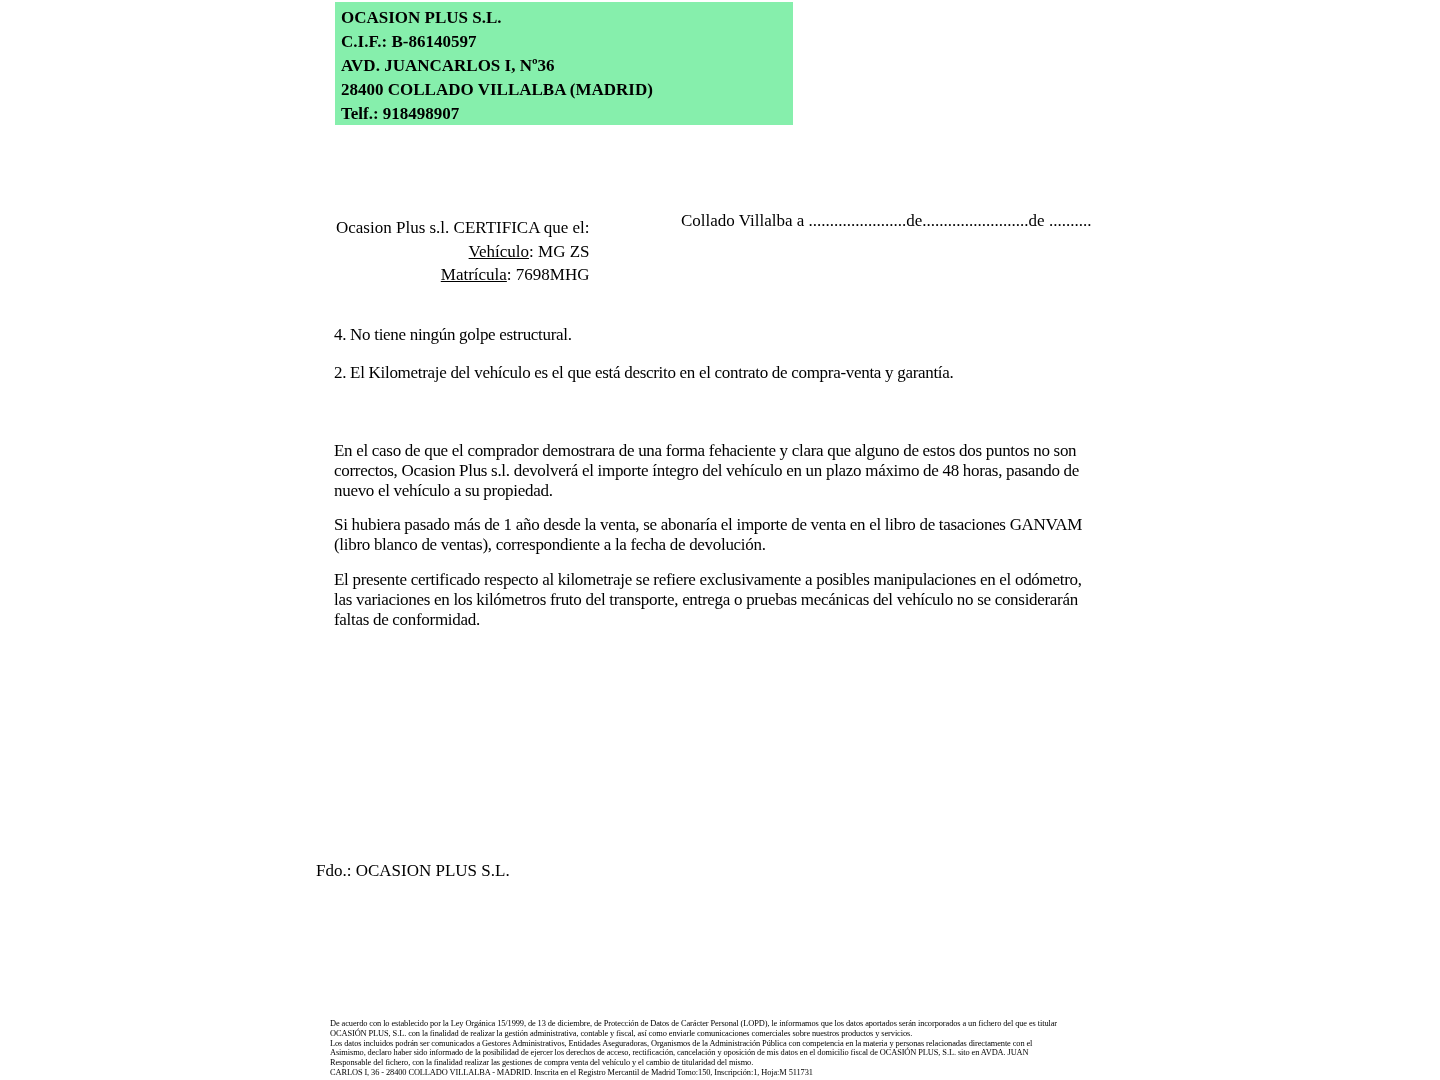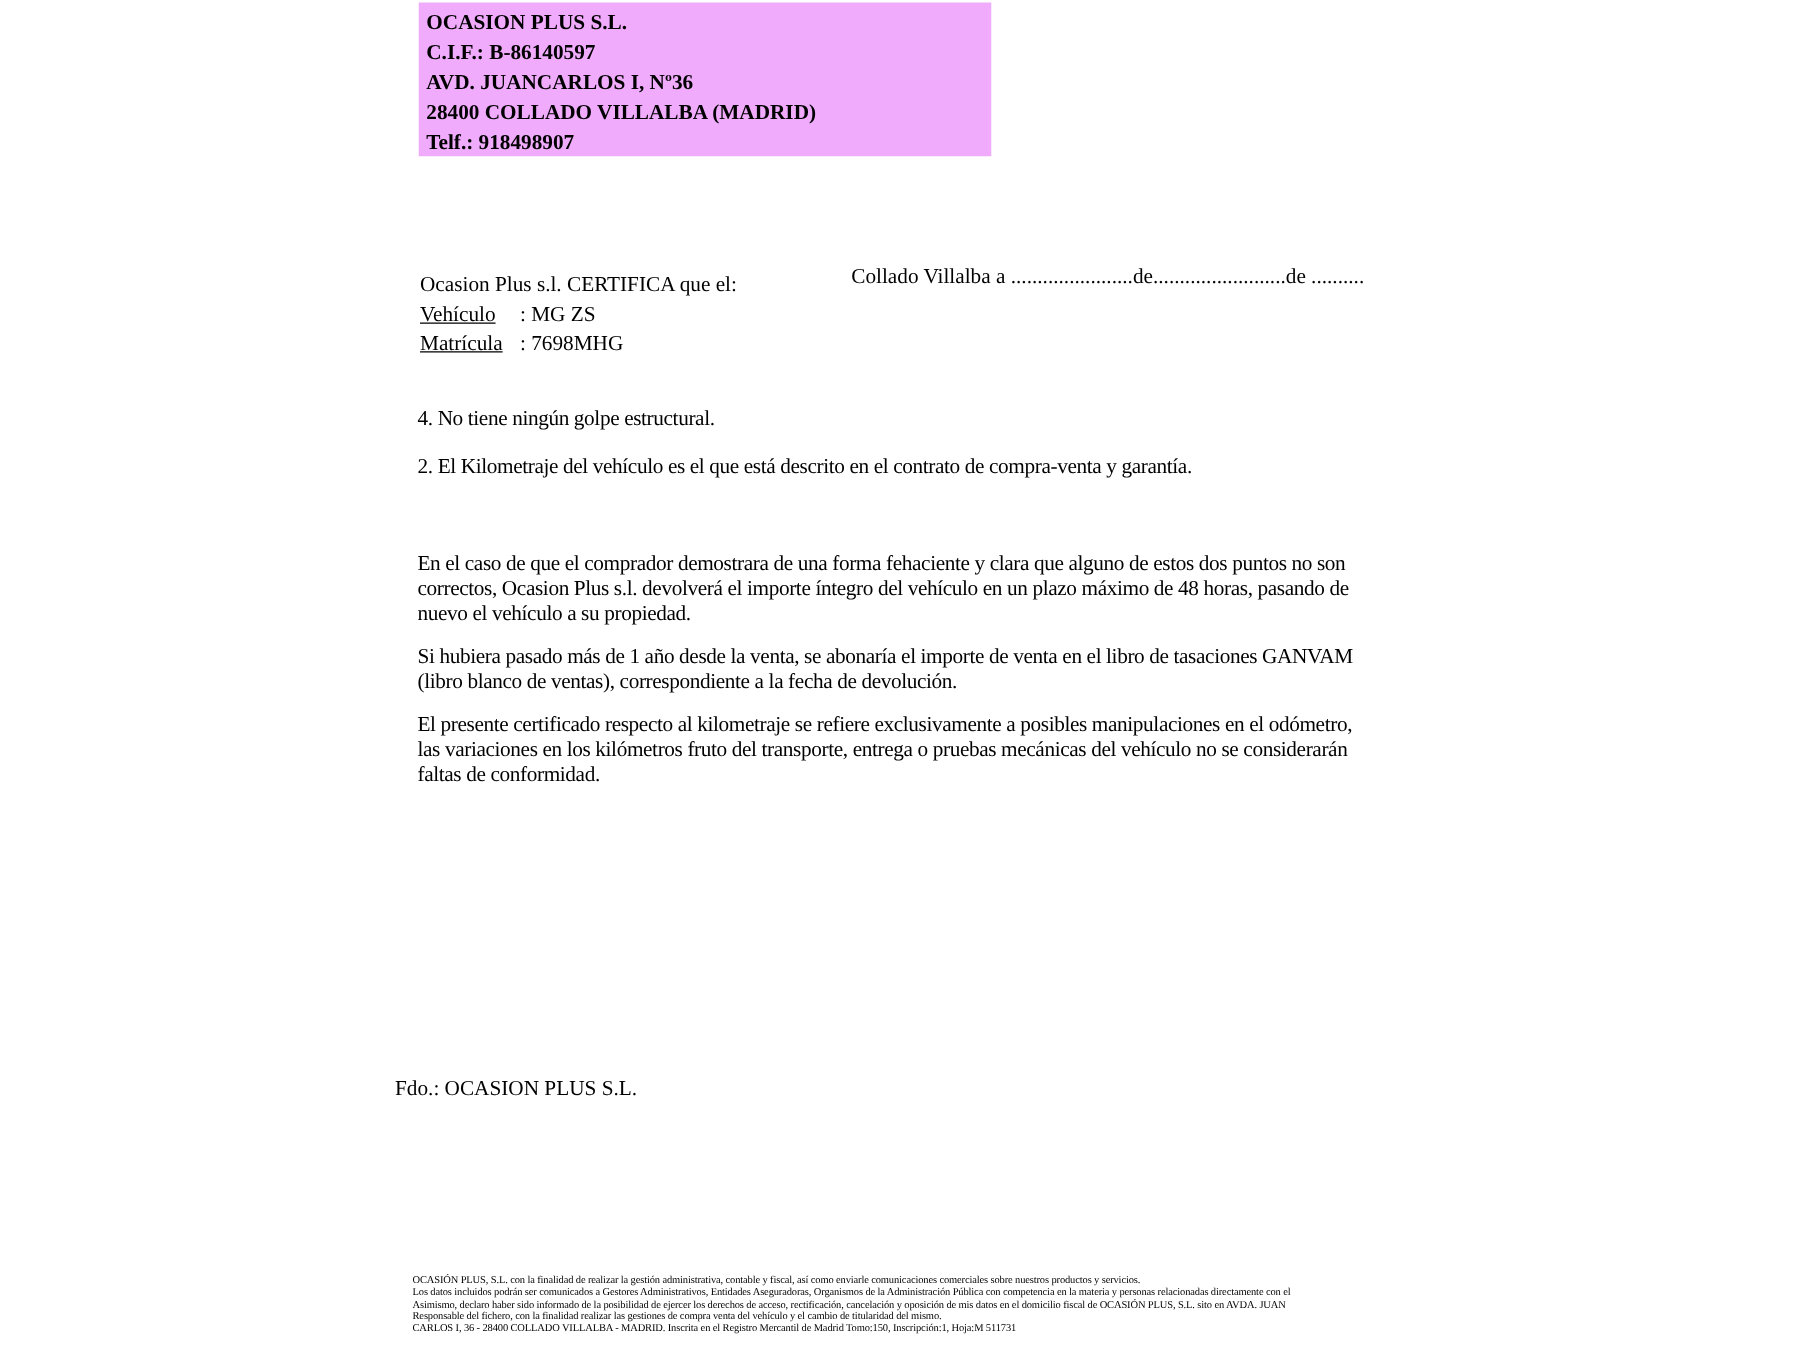--- a/index.html
+++ b/index.html
@@ -16,21 +16,21 @@
     height: 1080px;
     background: #ffffff;
     overflow: hidden;
   }
   .company-box {
     position: absolute;
     left: 335px;
     top: 2px;
     width: 458px;
     height: 123px;
-    background: #f0abfc;
+    background: #86efac;
     padding: 4px 6px 0 6px;
   }
   .company-box div {
     font-weight: bold;
     font-size: 17px;
     line-height: 24px;
     white-space: nowrap;
   }
   .date-line {
     position: absolute;
@@ -38,20 +38,21 @@
     top: 171px;
     font-size: 17px;
     white-space: nowrap;
     margin-top: 40px;
   }
   .certify-block {
     position: absolute;
     left: 336px;
     top: 216px;
     font-size: 17px;
+    text-align: right;
   }
   .certify-block .row {
     line-height: 23.5px;
     white-space: nowrap;
   }
   .label-u {
     display: inline-block;
     width: 80px;
     text-decoration: underline;
   }
@@ -128,20 +129,21 @@
 
   <div class="paragraphs-block">
     <p>En el caso de que el comprador demostrara de una forma fehaciente y clara que alguno de estos dos puntos no son correctos, Ocasion Plus s.l. devolverá el importe íntegro del vehículo en un plazo máximo de 48 horas, pasando de nuevo el vehículo a su propiedad.</p>
     <p>Si hubiera pasado más de 1 año desde la venta, se abonaría el importe de venta en el libro de tasaciones GANVAM (libro blanco de ventas), correspondiente a la fecha de devolución.</p>
     <p>El presente certificado respecto al kilometraje se refiere exclusivamente a posibles manipulaciones en el odómetro, las variaciones en los kilómetros fruto del transporte, entrega o pruebas mecánicas del vehículo no se considerarán faltas de conformidad.</p>
   </div>
 
   <div class="signature-line">Fdo.: OCASION PLUS S.L.</div>
 
   <div class="legal-block">
+    <div>De acuerdo con lo establecido por la Ley Orgánica 15/1999, de 13 de diciembre, de Protección de Datos de Carácter Personal (LOPD), le informamos que los datos aportados serán incorporados a un fichero del que es titular</div>
     <div>OCASIÓN PLUS, S.L. con la finalidad de realizar la gestión administrativa, contable y fiscal, así como enviarle comunicaciones comerciales sobre nuestros productos y servicios.</div>
     <div>Los datos incluidos podrán ser comunicados a Gestores Administrativos, Entidades Aseguradoras, Organismos de la Administración Pública con competencia en la materia y personas relacionadas directamente con el</div>
     <div>Asimismo, declaro haber sido informado de la posibilidad de ejercer los derechos de acceso, rectificación, cancelación y oposición de mis datos en el domicilio fiscal de OCASIÓN PLUS, S.L. sito en AVDA. JUAN</div>
     <div>Responsable del fichero, con la finalidad realizar las gestiones de compra venta del vehículo y el cambio de titularidad del mismo.</div>
     <div>CARLOS I, 36 - 28400 COLLADO VILLALBA - MADRID. Inscrita en el Registro Mercantil de Madrid Tomo:150, Inscripción:1, Hoja:M 511731</div>
   </div>
 
 </div>
 
 </body></html>

